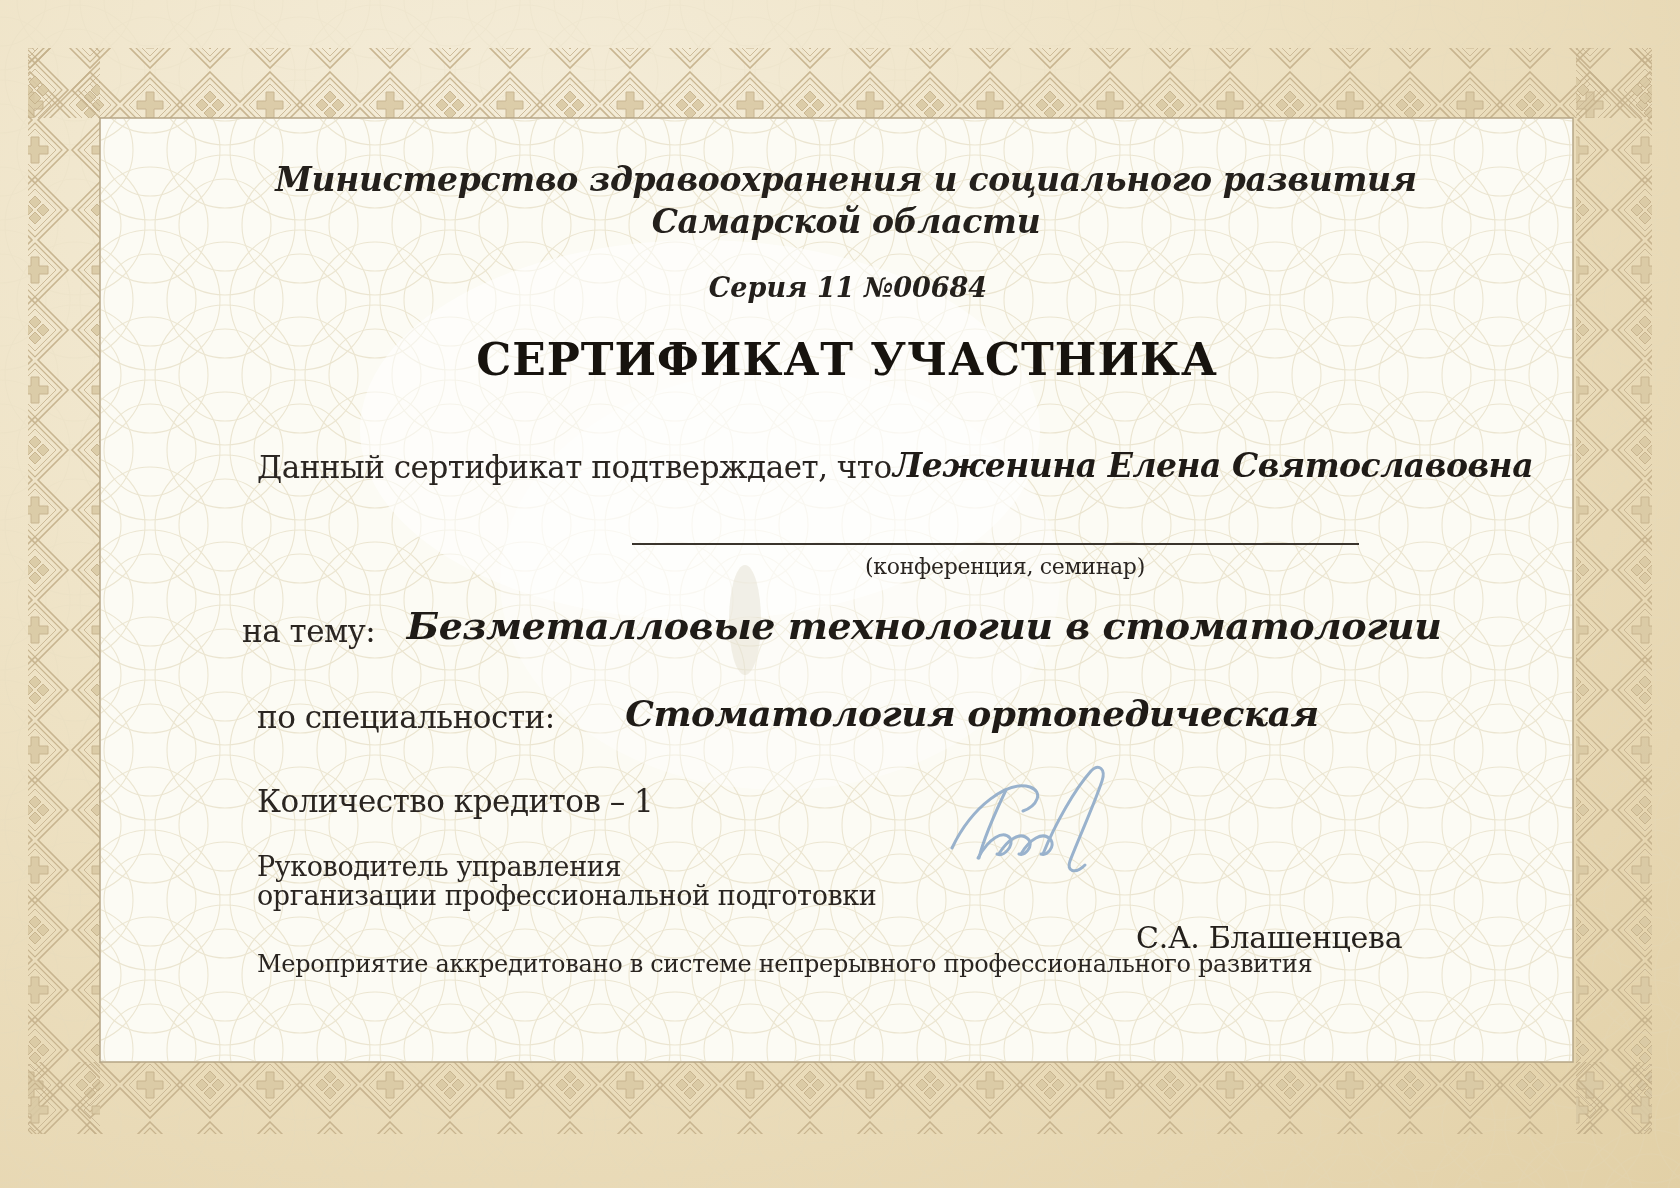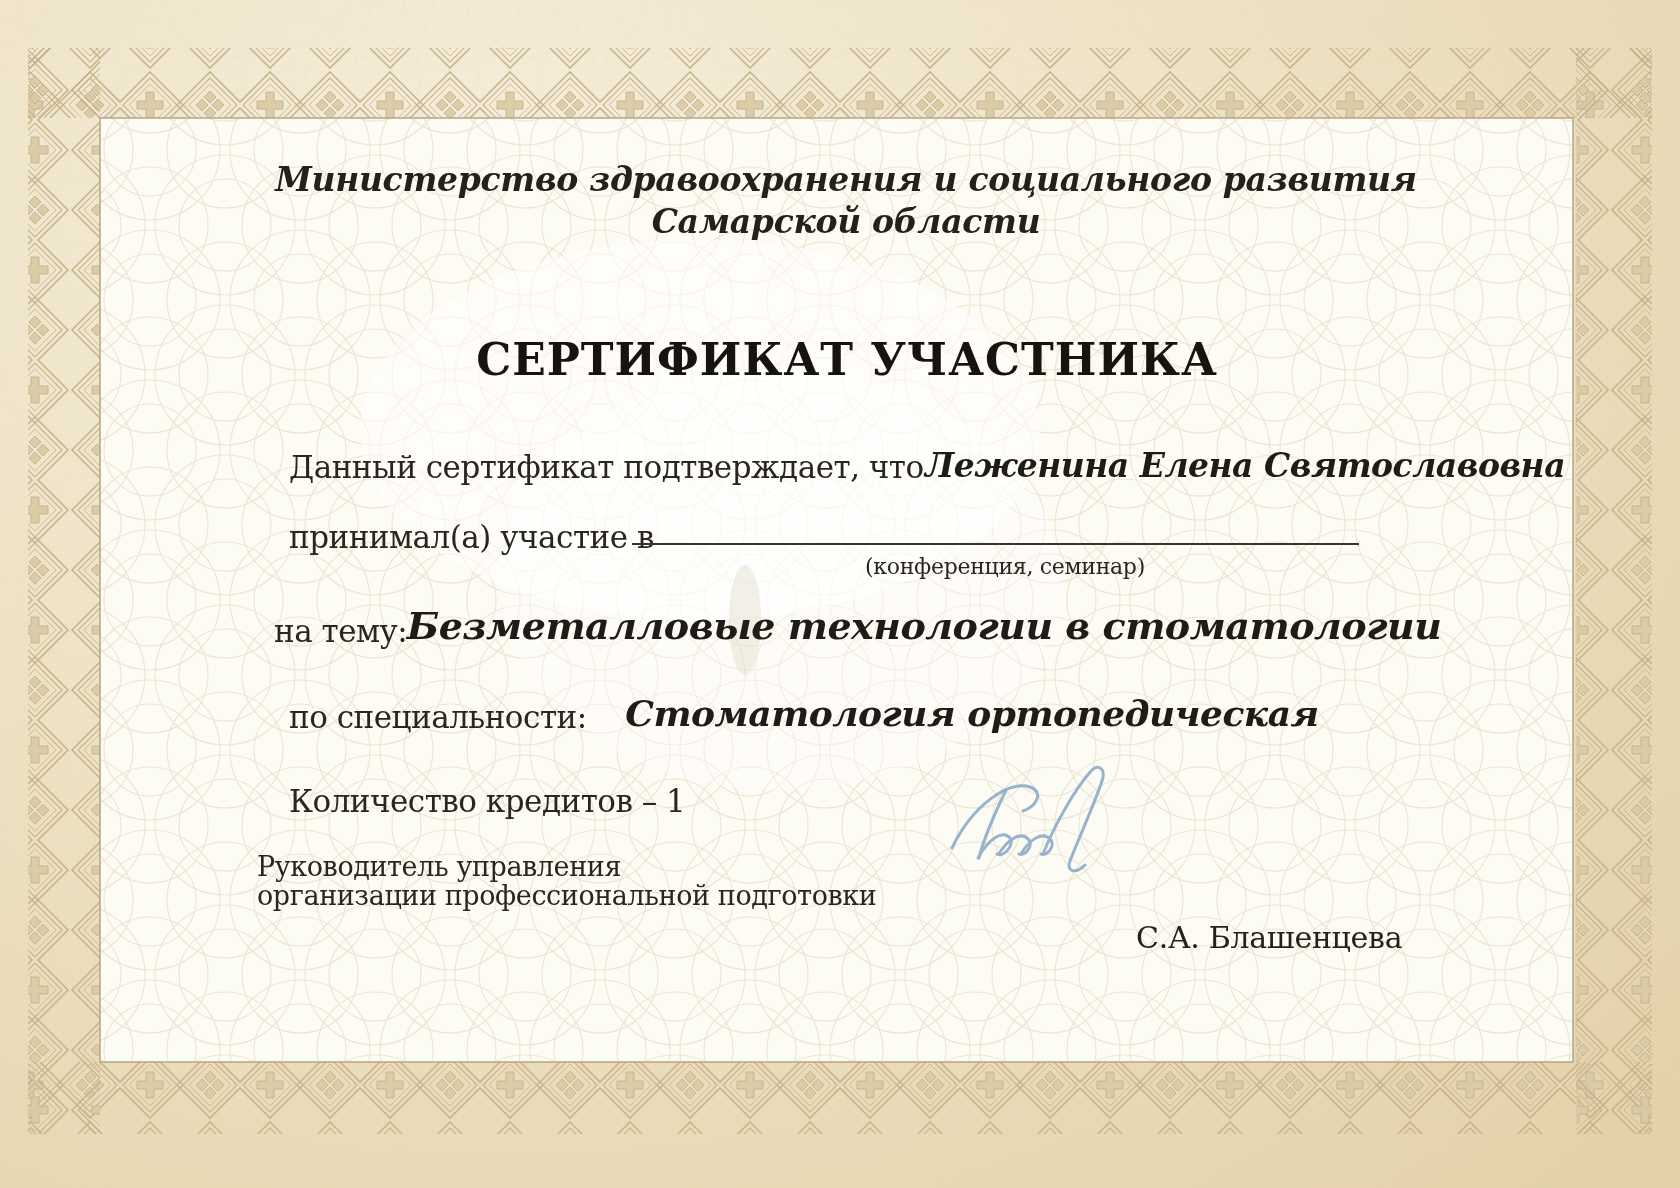--- a/index.html
+++ b/index.html
@@ -11,21 +11,21 @@
     font-family:"DejaVu Serif","Liberation Serif",serif;
   }
   .bg{position:absolute;left:0;top:0;}
   .content{position:absolute;left:0;top:0;width:100%;height:100%;}
   .t{position:absolute;white-space:nowrap;color:#262220;}
   .c{transform:translateX(-50%);}
   .bi{font-weight:bold;font-style:italic;}
   .ministry{font-size:33px;letter-spacing:-0.3px;color:#24201c;}
   .series{font-size:27px;color:#24201c;}
   .title{font-size:44px;font-weight:bold;letter-spacing:1px;color:#17130e;}
-  .body{font-size:31px;letter-spacing:-0.5px;color:#2a2521;margin-left:32px;}
+  .body{font-size:31px;letter-spacing:-0.5px;color:#2a2521;}
   .fill{color:#1f1b17;}
   .hint{font-size:22px;letter-spacing:-0.3px;color:#2a2521;}
   .small{font-size:27px;letter-spacing:-0.4px;color:#2a2521;}
   .footer{font-size:24px;letter-spacing:-0.3px;color:#2a2521;}
   .signername{font-size:30px;letter-spacing:-0.3px;color:#24201c;}
   .underline{position:absolute;height:2px;background:#3a342c;}
 </style>
 </head>
 <body>
 
@@ -102,37 +102,38 @@
       <path d="M1021,854 C1029,840 1043,830 1051,840 C1055,847 1047,856 1041,854"></path>
       <path d="M1043,854 C1055,824 1075,789 1091,771 C1099,763 1106,769 1102,781 C1094,805 1078,840 1070,861 C1066,871 1075,875 1085,865"></path>
     </g>
   </svg>
 
   <div class="content">
 
     <div class="t c ministry bi" style="left:846px;top:160px;">Министерство здравоохранения и социального развития</div>
     <div class="t c ministry bi" style="left:846px;top:202px;">Самарской области</div>
 
+    <div class="t c series bi" style="left:848px;top:272px;">Серия 11 №00684</div>
 
     <div class="t c title" style="left:847px;top:334px;">СЕРТИФИКАТ УЧАСТНИКА</div>
 
     <div class="t body" style="left:257px;top:449px;">Данный сертификат подтверждает, что</div>
     <div class="t body bi fill" style="left:893px;top:446px;font-size:33px;">Леженина Елена Святославовна</div>
 
-    <div class="t body" style="left:257px;top:519px;">принимал(а) участие в</div>
     <div class="underline" style="left:632px;top:543px;width:727px;"></div>
     <div class="t c hint" style="left:1005px;top:554px;">(конференция, семинар)</div>
 
     <div class="t body" style="left:242px;top:613px;">на тему:</div>
     <div class="t body" style="left:257px;top:699px;">по специальности:</div>
 
     <div class="t c bi fill" style="left:924px;top:603px;font-size:38px;letter-spacing:-0.5px;">Безметалловые технологии в стоматологии</div>
     <div class="t c bi fill" style="left:972px;top:692px;font-size:36px;letter-spacing:-0.5px;">Стоматология ортопедическая</div>
 
     <div class="t body" style="left:257px;top:783px;">Количество кредитов – 1</div>
 
     <div class="t small" style="left:257px;top:851px;">Руководитель управления</div>
     <div class="t small" style="left:257px;top:880px;">организации профессиональной подготовки</div>
     <div class="t signername" style="left:1136px;top:873px;margin-top:47px;">С.А. Блашенцева</div>
 
+    <div class="t footer" style="left:257px;top:950px;">Мероприятие аккредитовано в системе непрерывного профессионального развития</div>
 
   </div>
 </div>
 
 </body></html>

